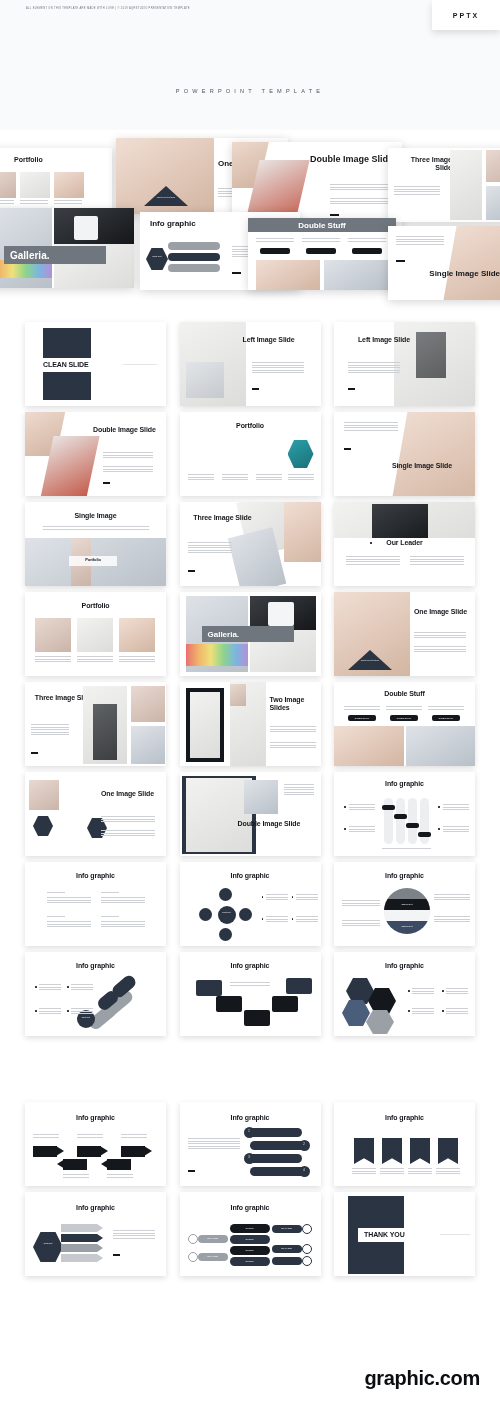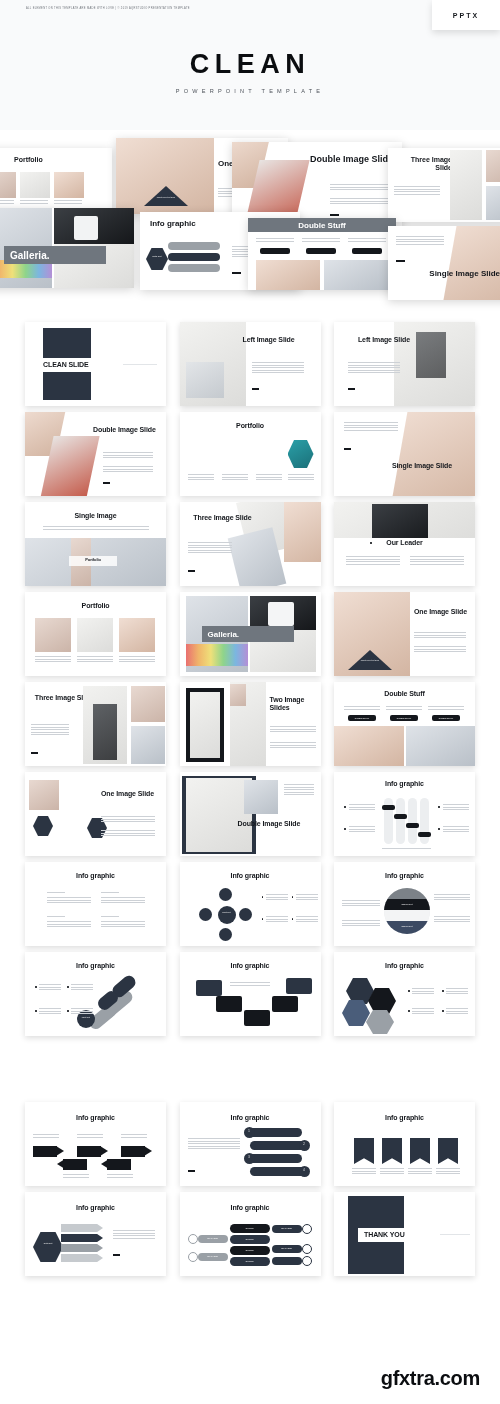--- a/index.html
+++ b/index.html
@@ -198,21 +198,20 @@
 </head>
 <body>
 
 <div id="page">
 
   <div class="header">
     <div class="credit-line">ALL ELEMENT ON THIS TEMPLATE ARE MADE WITH LOVE | © 2019 AQRSTUDIO PRESENTATION TEMPLATE</div>
     <div class="pptx-badge">
       <span>PPTX</span>
     </div>
-    <div class="hero-title">CLEAN</div>
     <div class="hero-sub">POWERPOINT TEMPLATE</div>
   </div>
 
   <div class="montage">
 
     <div class="mslide" style="left:-10px; top:18px; width:122px; height:62px;">
       <div class="ttl" style="left:24px; top:8px; font-size:7px;">Portfolio</div>
       <div class="ph warm" style="left:-4px; top:24px; width:30px; height:26px;"></div>
       <div class="ph pale" style="left:30px; top:24px; width:30px; height:26px;"></div>
       <div class="ph skin" style="left:64px; top:24px; width:30px; height:26px;"></div>
@@ -970,16 +969,16 @@
       <div class="card">
         <div class="navy" style="position:absolute; left:14px; top:4px; width:56px; height:78px;"></div>
         <div style="position:absolute; left:24px; top:36px; width:84px; height:14px; background:#fff;"></div>
         <div class="ctitle" style="left:30px; top:39px; font-size:7px;">THANK YOU</div>
         <div style="position:absolute; left:106px; top:42px; width:30px; height:1px; background:#e2e5e8;"></div>
       </div>
     </div>
   </div>
 
   <div class="footer">
-    <div class="wm">gfxtra.com</div>
+    <div class="wm">graphic.com</div>
   </div>
 
 </div>
 
 </body></html>

